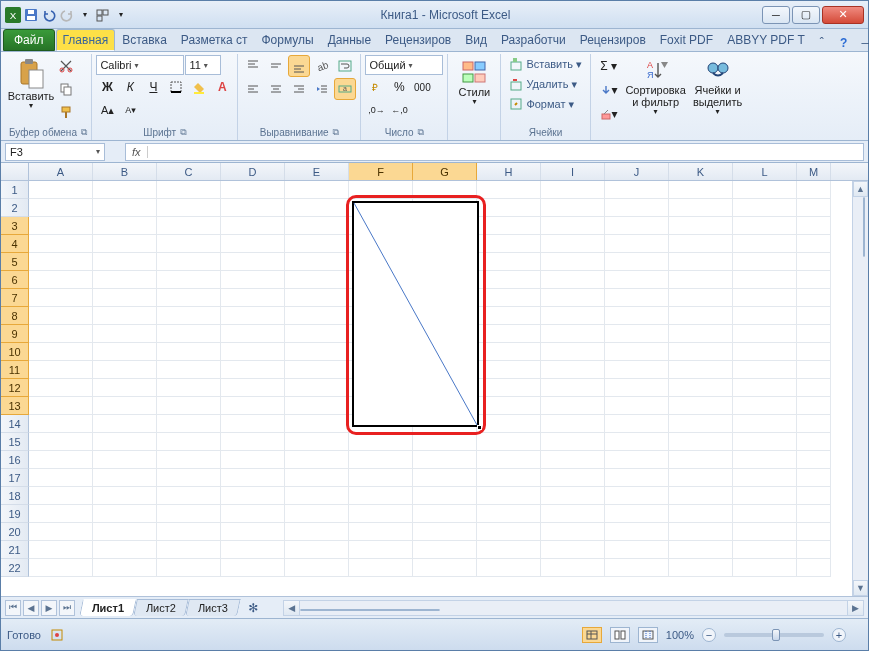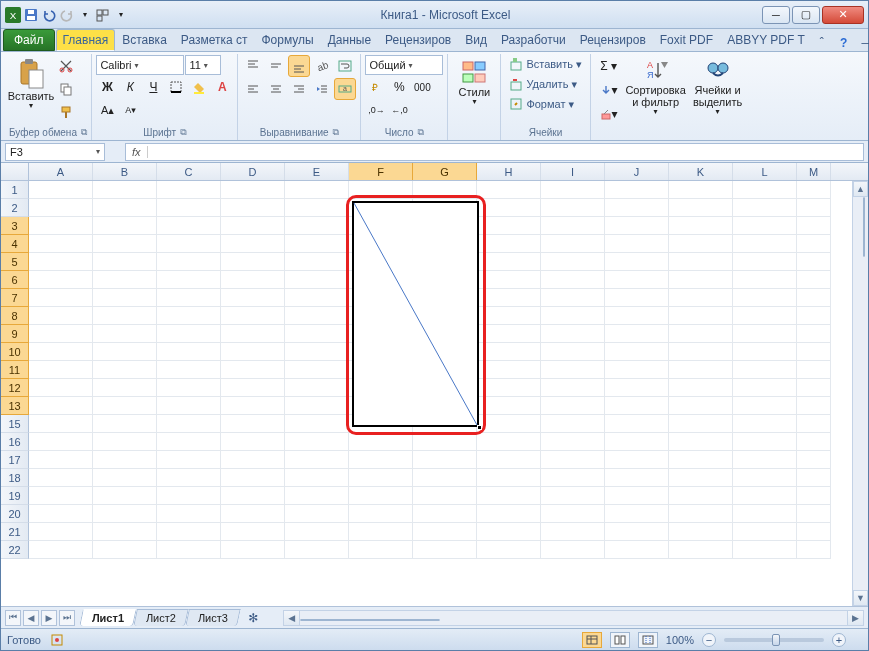--- a/index.html
+++ b/index.html
@@ -72,21 +72,21 @@
 .sheettab{padding:2px 10px;border:1px solid #a8bdd8;border-bottom:none;background:#dfe8f3;font-size:11px;border-radius:0 0 4px 4px;transform:skewX(-12deg);}
 .sheettab span{display:inline-block;transform:skewX(12deg);}
 .sheettab.active{background:#fff;font-weight:bold;border-top:1px solid #fff;}
 .hscroll{flex:1;margin-left:20px;height:16px;background:#e9eef6;border:1px solid #c3d2e6;display:flex;align-items:center;}
 .hscroll .arr{width:16px;height:100%;display:flex;align-items:center;justify-content:center;font-size:9px;color:#5b7391;background:linear-gradient(#f3f6fa,#dfe8f2);border-right:1px solid #c3d2e6;}
 .hscroll .arr:last-child{border-left:1px solid #c3d2e6;border-right:none;}
 .hscroll .track{flex:1;position:relative;}
 .hscroll .thumb{position:absolute;left:0;top:1px;bottom:1px;width:140px;background:linear-gradient(#e0e8f2,#c7d6ea);border:1px solid #9db5d1;border-radius:2px;}
 
 
-.statusbar{height:22px;background:linear-gradient(#e3ecf6,#cddcee);border-top:1px solid #9db5d1;display:flex;align-items:center;padding:0 6px;font-size:11px;color:#3c5a85;gap:8px;}
+.statusbar{height:32px;background:linear-gradient(#e3ecf6,#cddcee);border-top:1px solid #9db5d1;display:flex;align-items:center;padding:0 6px;font-size:11px;color:#3c5a85;gap:8px;}
 .statusbar .spacer{flex:1}
 .viewbtn{width:20px;height:16px;border:1px solid #9db5d1;background:#f0f4fa;display:inline-flex;align-items:center;justify-content:center;font-size:10px;}
 .viewbtn.active{background:#fbd893;border-color:#e7a83a;}
 .slider{width:100px;height:4px;background:#b9c9dd;border-radius:2px;position:relative;}
 .slider .sthumb{position:absolute;top:-4px;left:48px;width:8px;height:12px;background:linear-gradient(#f3f6fa,#c7d6ea);border:1px solid #7b94b5;border-radius:2px;}
 .zmbtn{width:14px;height:14px;border:1px solid #9db5d1;border-radius:7px;display:inline-flex;align-items:center;justify-content:center;font-size:11px;background:#f0f4fa;}
 </style>
 </head>
 <body>
 
@@ -651,20 +651,36 @@
           <div class="cell" style="width: 64px;"></div>
           <div class="cell" style="width: 64px;"></div>
           <div class="cell" style="width: 64px;"></div>
           <div class="cell" style="width: 64px;"></div>
           <div class="cell" style="width: 64px;"></div>
           <div class="cell" style="width: 64px;"></div>
           <div class="cell" style="width: 64px;"></div>
           <div class="cell" style="width: 34px;"></div>
         </div>
         <div class="gridrow">
+          <div class="rh">14</div>
+          <div class="cell" style="width: 64px;"></div>
+          <div class="cell" style="width: 64px;"></div>
+          <div class="cell" style="width: 64px;"></div>
+          <div class="cell" style="width: 64px;"></div>
+          <div class="cell" style="width: 64px;"></div>
+          <div class="cell" style="width: 64px;"></div>
+          <div class="cell" style="width: 64px;"></div>
+          <div class="cell" style="width: 64px;"></div>
+          <div class="cell" style="width: 64px;"></div>
+          <div class="cell" style="width: 64px;"></div>
+          <div class="cell" style="width: 64px;"></div>
+          <div class="cell" style="width: 64px;"></div>
+          <div class="cell" style="width: 34px;"></div>
+        </div>
+        <div class="gridrow">
           <div class="rh">15</div>
           <div class="cell" style="width: 64px;"></div>
           <div class="cell" style="width: 64px;"></div>
           <div class="cell" style="width: 64px;"></div>
           <div class="cell" style="width: 64px;"></div>
           <div class="cell" style="width: 64px;"></div>
           <div class="cell" style="width: 64px;"></div>
           <div class="cell" style="width: 64px;"></div>
           <div class="cell" style="width: 64px;"></div>
           <div class="cell" style="width: 64px;"></div>

